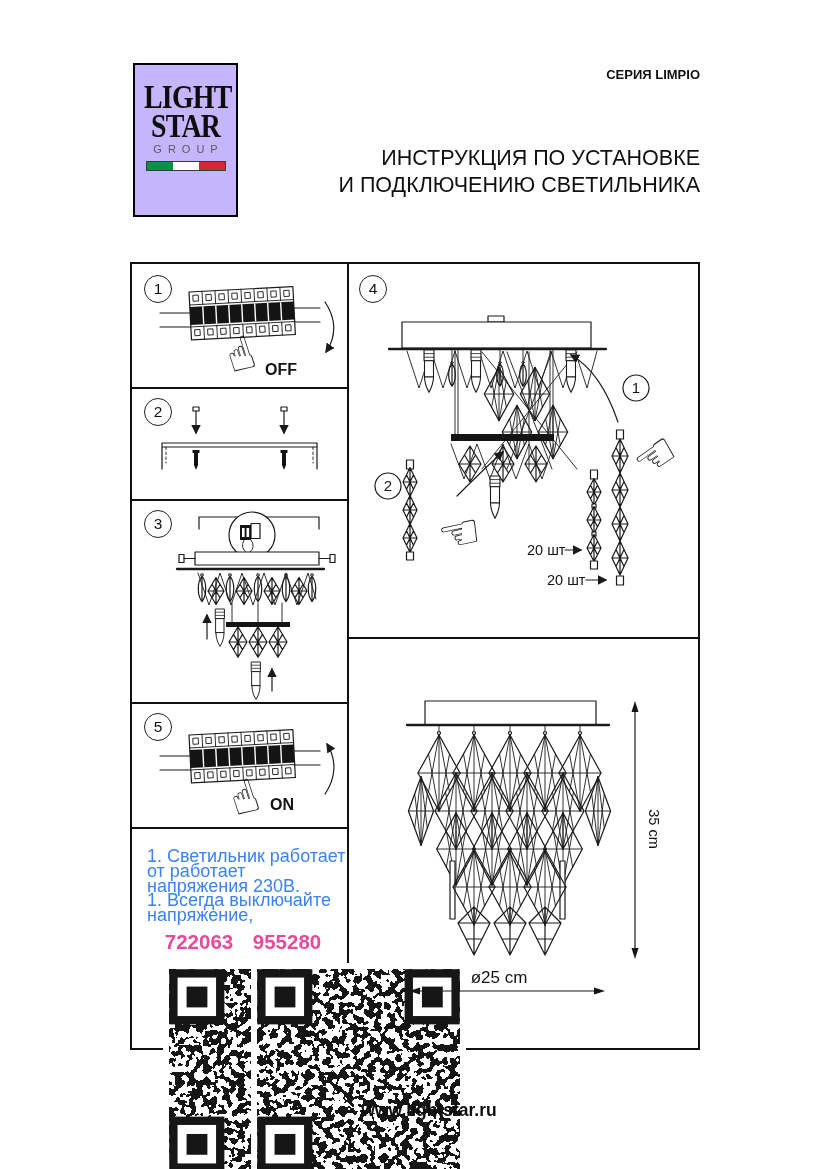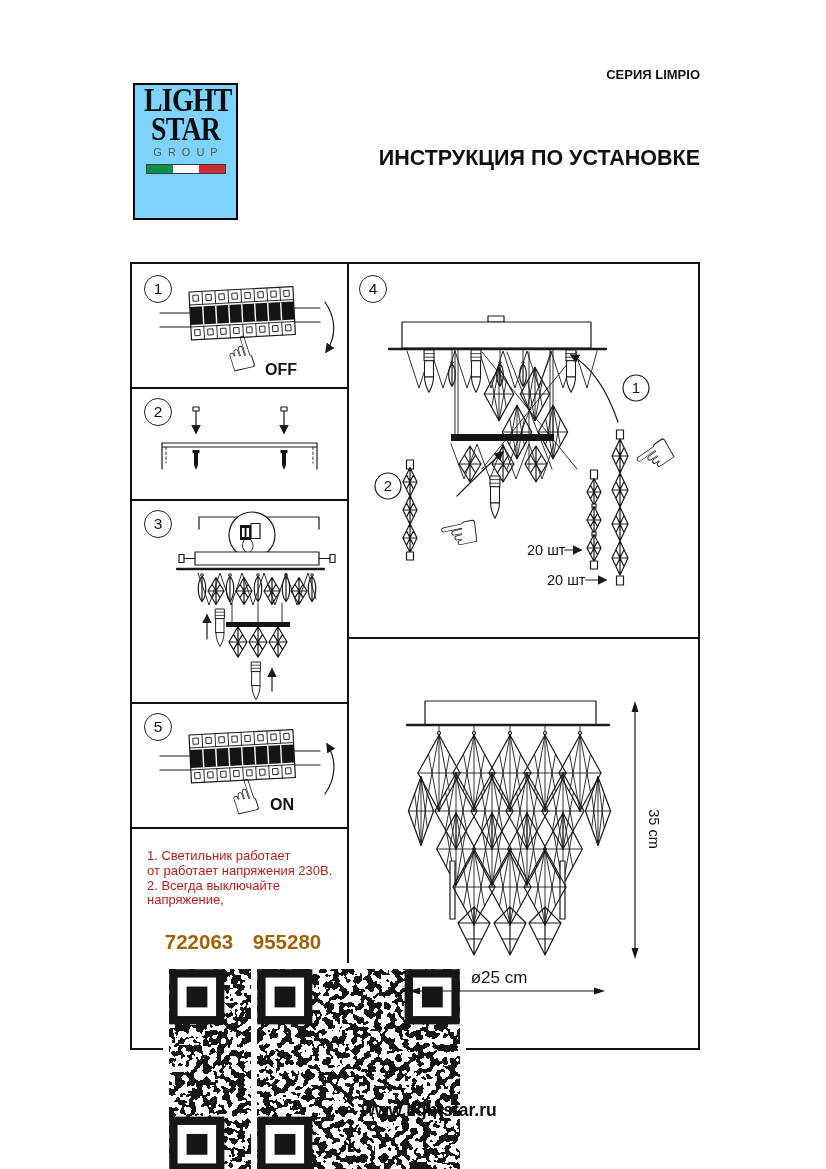--- a/index.html
+++ b/index.html
@@ -1,29 +1,29 @@
 <!DOCTYPE html>
 <html><head>
 <meta charset="utf-8">
 <style>
   html,body{margin:0;padding:0;background:#ffffff;}
   .page{position:relative;width:826px;height:1169px;background:#fff;overflow:hidden;
         font-family:"Liberation Sans",sans-serif;color:#141414;}
 
   
   .logo-box{position:absolute;left:133px;top:63px;width:101px;height:133px;
-            border:2px solid #000;background:#7dd3fc;text-align:center;box-sizing:content-box;margin-top:20px;}
+            border:2px solid #000;background:#c4b5fd;text-align:center;padding-top:17px;box-sizing:content-box;}
   .logo-word{font-family:"Liberation Serif",serif;font-weight:700;font-size:34px;line-height:29px;
              color:#0d0d0d;transform:scaleX(.82);transform-origin:50% 50%;letter-spacing:-1px;}
   .logo-group{font-size:11px;letter-spacing:6px;color:#5a5a5a;margin-top:3px;padding-left:6px;}
   .logo-flag{width:78px;height:8px;margin:6px auto 0;display:flex;border:1px solid #3a3a3a;}
   .logo-flag span{flex:1;}
   .hdr-right{position:absolute;right:126px;text-align:right;color:#101010;}
   .series-block{top:62px;font-size:13px;font-weight:700;line-height:25px;}
-  .title-block{top:145px;font-size:21.5px;font-weight:700;line-height:26.5px;}
+  .title-block{top:145px;font-size:21.5px;font-weight:400;line-height:26.5px;}
 
   
   .grid{position:absolute;left:130px;top:262px;width:570px;height:788px;border:2px solid #111;box-sizing:border-box;}
   .vline,.hline{position:absolute;background:#111;}
   .panel{position:absolute;}
   .panel svg{display:block;width:100%;height:100%;}
   .badge{position:absolute;left:12px;top:11px;width:26px;height:26px;border:1.5px solid #222;
          border-radius:50%;background:#fff;display:flex;align-items:center;justify-content:center;
          font-size:15.5px;color:#111;z-index:3;}
 
@@ -33,22 +33,22 @@
   svg .thick{stroke-width:2.3;}
   svg .fillink{fill:#141414;stroke:none;}
   svg .fw{fill:#fff;}
   svg text{font-family:"Liberation Sans",sans-serif;fill:#141414;}
   svg .lbl{font-size:14.5px;}
   svg .onoff{font-size:16px;font-weight:600;}
   svg .callout{font-size:15px;}
   svg .hand{font-family:"DejaVu Sans",sans-serif;fill:#1a1a1a;}
 
   
-  .notes-text{position:absolute;left:15px;top:22px;font-size:13px;line-height:14.8px;color:#b91c1c;}
-  .art-num{position:absolute;top:103px;width:76px;text-align:center;font-size:20.5px;font-weight:700;color:#a16207;}
+  .notes-text{position:absolute;left:15px;top:22px;font-size:18px;line-height:14.8px;color:#3b82f6;}
+  .art-num{position:absolute;top:103px;width:76px;text-align:center;font-size:20.5px;font-weight:700;color:#ec4899;}
   .art-left{left:29px;} .art-right{left:117px;}
   .qr{position:absolute;top:131px;width:62px;height:62px;}
   .qr-left{left:31px;} .qr-right{left:119px;}
 
   
   .footer{position:absolute;left:16px;top:1100px;width:100%;text-align:center;
           font-size:17.5px;font-weight:700;color:#0f0f0f;}
 </style>
 </head>
 <body>
@@ -120,20 +120,21 @@
         <span style="background:#ffffff"></span>
         <span style="background:#ce2b37"></span>
     </div>
   </div>
 
   <div class="hdr-right series-block">
     <div>СЕРИЯ LIMPIO</div>
   </div>
   <div class="hdr-right title-block">
     <div>ИНСТРУКЦИЯ ПО УСТАНОВКЕ</div>
+    <div>И ПОДКЛЮЧЕНИЮ СВЕТИЛЬНИКА</div>
   </div>
 
   <div class="grid">
 
     <div class="vline" style="left:215px;top:0;width:2px;height:784px;"></div>
     <div class="hline" style="left:0;top:123px;width:216px;height:2px;"></div>
     <div class="hline" style="left:0;top:235px;width:216px;height:2px;"></div>
     <div class="hline" style="left:0;top:438px;width:216px;height:2px;"></div>
     <div class="hline" style="left:0;top:563px;width:216px;height:2px;"></div>
     <div class="hline" style="left:215px;top:373px;width:351px;height:2px;"></div>
@@ -241,21 +242,21 @@
         <path class="ln" d="M193,92 C204,76 205,58 195,42" marker-end="url(#ah)"></path>
         <text class="hand" transform="translate(104,115) rotate(-18)" font-size="46">☝</text>
         <text class="onoff" x="138" y="108">ON</text>
       </svg>
     </div>
 
     <div class="panel" style="left:0;top:563px;width:215px;height:225px;">
       <div class="notes-text">
         <div>1. Светильник работает</div>
         <div>от работает напряжения 230В.</div>
-        <div>2. Всегда выключайте напряжение,</div>
+        <div>1. Всегда выключайте напряжение,</div>
       </div>
       <div class="art-num art-left">722063</div>
       <div class="art-num art-right">955280</div>
       <svg class="qr qr-left" viewBox="0 0 62 62">
         <rect width="62" height="62" fill="#fff"></rect>
         <rect x="2" y="2" width="58" height="58" filter="url(#qrnA)"></rect>
         <g stroke="#161616" stroke-width="2.4" fill="#fff">
           <rect x="3" y="3" width="13.5" height="13.5"></rect>
           <rect x="45.5" y="3" width="13.5" height="13.5"></rect>
           <rect x="3" y="45.5" width="13.5" height="13.5"></rect>

